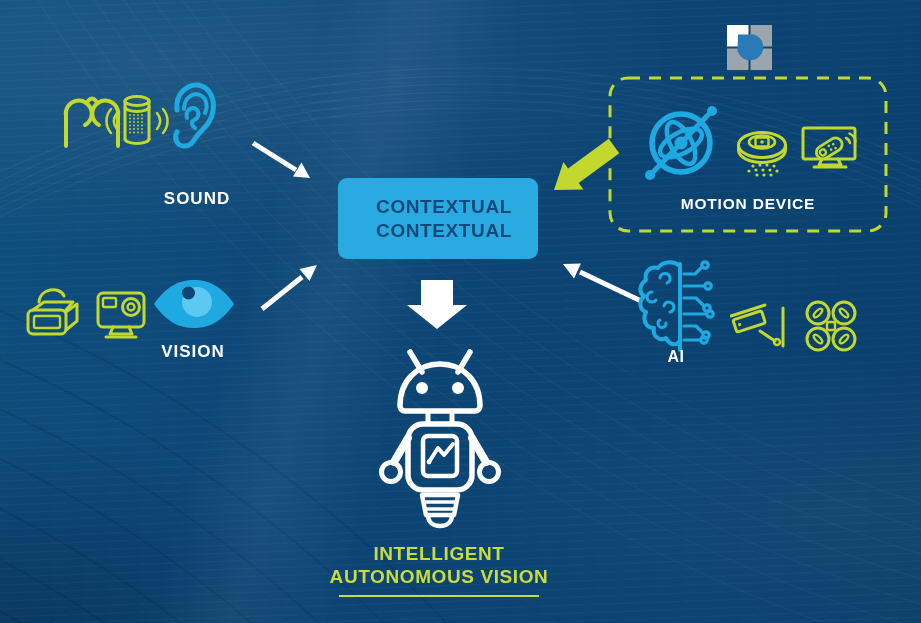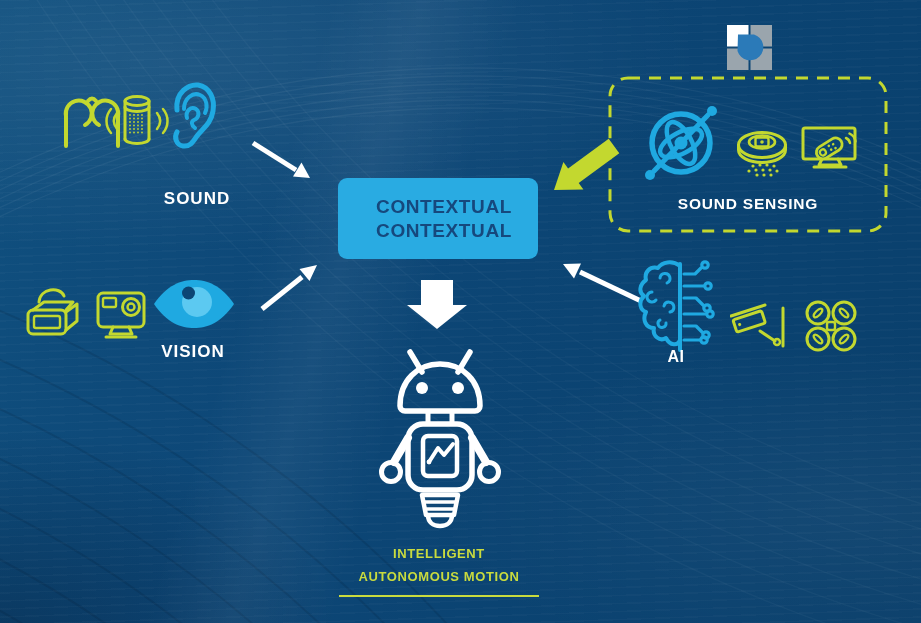--- a/index.html
+++ b/index.html
@@ -30,21 +30,21 @@
   .center-box{
     position:absolute; z-index:3; left:338px; top:178px; width:200px; height:81px;
     background:#29abe2; border-radius:9px; display:flex; flex-direction:column;
     align-items:center; justify-content:center;
   }
   .center-box span{
     color:#16487d; font-weight:bold; font-size:19px; line-height:24px; letter-spacing:0.6px;margin-left:12px;
   }
   .caption{
     position:absolute; z-index:3; left:299px; top:542px; width:280px; text-align:center;
-    color:#c9db3e; font-weight:bold; font-size:13px; line-height:23px; letter-spacing:0.6px;
+    color:#c9db3e; font-weight:bold; font-size:19px; line-height:23px; letter-spacing:0.6px;
   }
   .caption-rule{
     position:absolute; z-index:3; left:339px; top:595px; width:200px; height:2px; background:#c9db3e;
   }
 </style>
 </head>
 <body>
 
 <div class="stage">
 
@@ -195,21 +195,21 @@
       <rect x="14" y="16" width="28" height="13" rx="6.5" fill="#0c4674" stroke-width="2.8"></rect>
       <circle cx="20.5" cy="22.5" r="3" stroke-width="2.2"></circle>
       <g fill="#c3d82f" stroke="none">
         <circle cx="29" cy="20" r="1.3"></circle>
           <circle cx="33.5" cy="21" r="1.3"></circle>
         <circle cx="29" cy="24.5" r="1.3"></circle>
           <circle cx="33.5" cy="25.5" r="1.3"></circle>
       </g>
     </g>
   </svg>
-  <div class="lbl small" style="left:648px;top:195px;width:200px;">SOUND SENSING</div>
+  <div class="lbl small" style="left:648px;top:195px;width:200px;">MOTION DEVICE</div>
 
   <svg class="el" style="left:638px;top:258px;" width="84" height="98" viewBox="0 0 84 98" fill="none" stroke="#1fa9e1" stroke-width="4" stroke-linecap="round" stroke-linejoin="round">
     <path d="M42,6 V92"></path>
     <path d="M42,8 C34,2 24,4 20,10 C12,8 6,14 8,22 C2,26 0,34 6,38 C0,44 2,52 8,54 C4,62 8,70 16,70 C14,78 22,84 28,80 C32,88 40,88 42,82"></path>
     <g stroke-width="3">
       <path d="M22,20 a5,5 0 1 1 7,5"></path>
       <path d="M14,34 a5,5 0 1 0 4,8"></path>
       <path d="M26,48 a5,5 0 1 1 6,6"></path>
       <path d="M22,62 a4,4 0 1 0 6,3"></path>
     </g>
@@ -272,17 +272,17 @@
     <rect x="53" y="88" width="34" height="40" rx="5" stroke-width="4.5"></rect>
     <polyline points="59,114 68,100 74,107 83,96" stroke-width="4"></polyline>
     <circle cx="59" cy="114" r="2.4" fill="#ffffff" stroke="none"></circle>
     <path d="M52,147 H88 L84,167 H56 Z" stroke-width="4.5"></path>
     <path d="M55,154 H85 M56.5,161 H83.5" stroke-width="3.5"></path>
     <path d="M58,167 c0,7 5,11 12,11 c7,0 12,-4 12,-11" stroke-width="4.5"></path>
   </svg>
 
   <div class="caption">
     <div>INTELLIGENT</div>
-    <div>AUTONOMOUS MOTION</div>
+    <div>AUTONOMOUS VISION</div>
   </div>
   <div class="caption-rule"></div>
 
 </div>
 
 </body></html>

